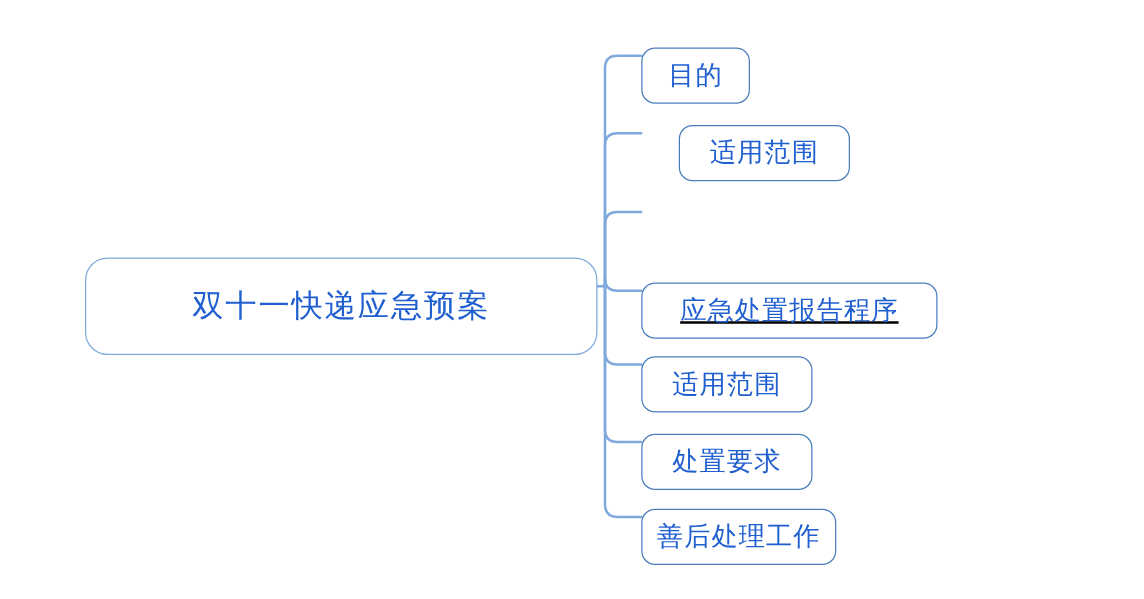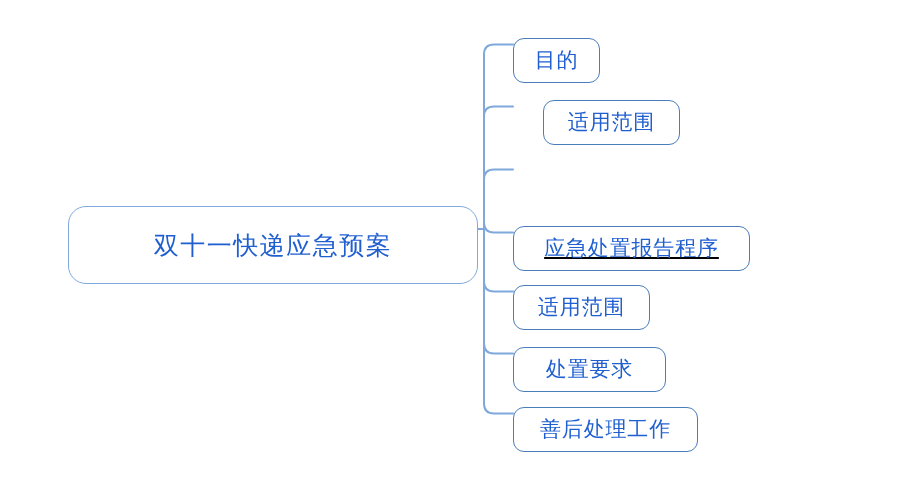--- a/index.html
+++ b/index.html
@@ -97,21 +97,21 @@
 
 
   <div class="node child-node" id="branch-node-3" style="left: 513px; top: 210px; width: 237px; height: 45px; border-color: rgb(74, 126, 187); text-decoration: underline;">
     <span class="node-label" style="color: rgb(31, 95, 208);">应急处置报告程序</span>
   </div>
 
   <div class="node child-node" id="branch-node-4" style="left: 513px; top: 269px; width: 137px; height: 45px; border-color: rgb(74, 126, 187);">
     <span class="node-label" style="color: rgb(31, 95, 208);">适用范围</span>
   </div>
 
-  <div class="node child-node" id="branch-node-5" style="left: 513px; top: 331px; width: 153px; height: 45px; border-color: rgb(74, 126, 187);">
+  <div class="node child-node" id="branch-node-5" style="left: 513px; top: 331px; width: 137px; height: 45px; border-color: rgb(74, 126, 187);">
     <span class="node-label" style="color: rgb(31, 95, 208);">处置要求</span>
   </div>
 
-  <div class="node child-node" id="branch-node-6" style="left: 513px; top: 391px; width: 185px; height: 45px; border-color: rgb(74, 126, 187);">
+  <div class="node child-node" id="branch-node-6" style="left: 513px; top: 391px; width: 156px; height: 45px; border-color: rgb(74, 126, 187);">
     <span class="node-label" style="color: rgb(31, 95, 208);">善后处理工作</span>
   </div>
 
 </div>
 
 </body></html>

